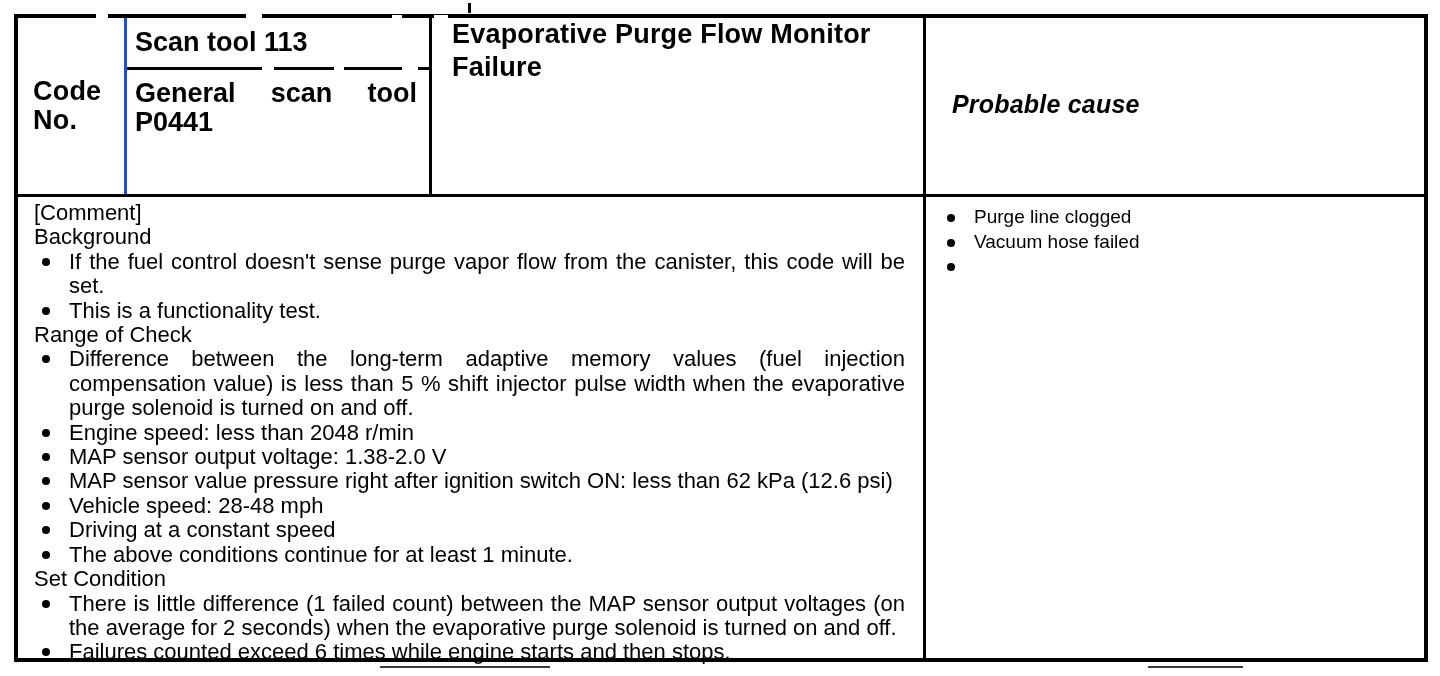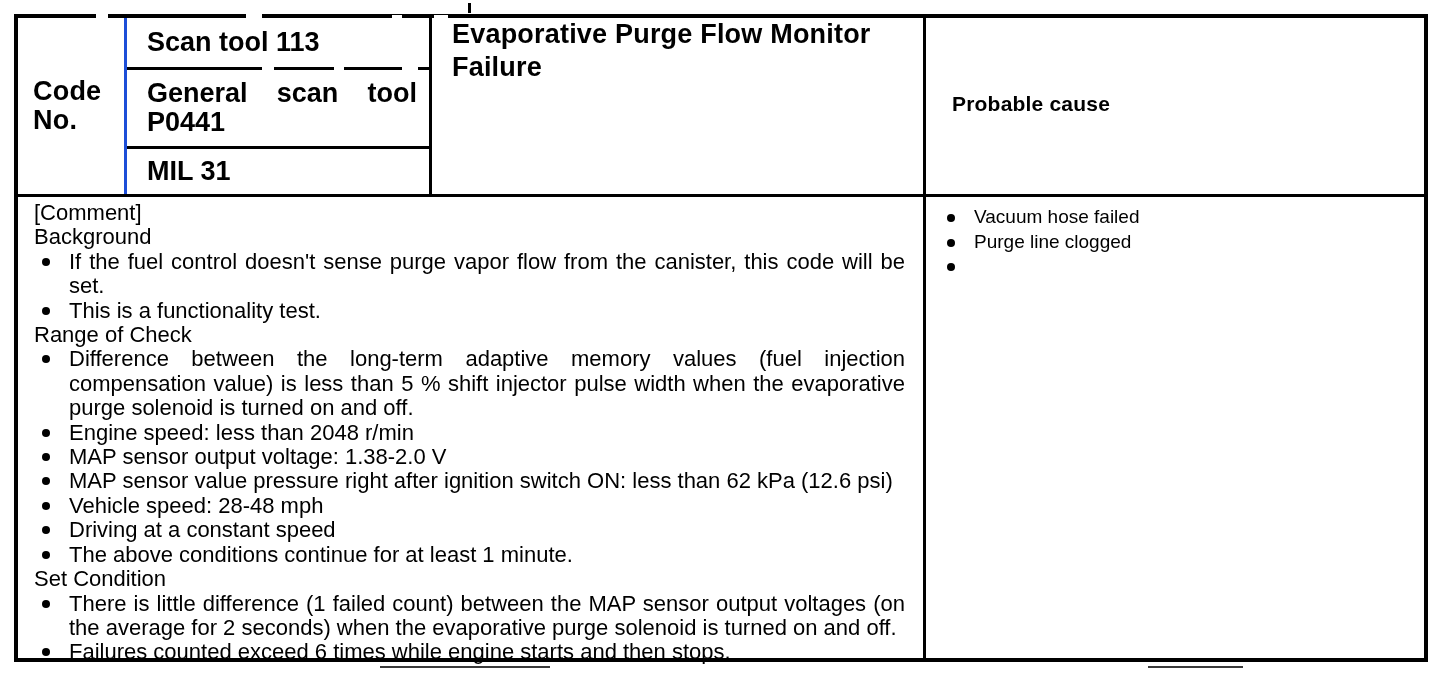--- a/index.html
+++ b/index.html
@@ -39,42 +39,43 @@
     letter-spacing: 0.2px;
   }
   .c-scan {
     grid-column: 2; grid-row: 1;
     border-right: 3px solid #000;
     display: flex; flex-direction: column;
   }
   .scan-row {
     box-sizing: border-box;
     display: flex; align-items: center;
-    padding-left: 20px; padding-right: 12px;
+    padding-left: 8px; padding-right: 12px;
     font-weight: bold; font-size: 27px; line-height: 1.08;
   }
   .scan-row.r1 { height: 49px; }
   .scan-row.r2 { height: 79px; border-top: 3px solid #000; }
   .scan-row.r3 { flex: 1; border-top: 3px solid #000; }
   .jwrap { width: 100%; text-align: justify; }
 
   .c-title {
     grid-column: 3; grid-row: 1;
     border-right: 3px solid #000;
     display: flex; 
     padding: 0 8px 6px 20px;
     font-weight: bold; font-size: 27px; line-height: 1.22;
     letter-spacing: 0.2px;
   }
   .c-cause {
     grid-column: 4; grid-row: 1;
     display: flex; align-items: center;
     padding-left: 26px; padding-bottom: 4px;
-    font-weight: bold; font-size: 21px;
+    font-weight: bold; font-size: 25px;
     letter-spacing: 0.2px;
+    font-style: italic;
   }
 
   
   .b-left {
     grid-column: 1 / 4; grid-row: 2;
     border-top: 3px solid #000;
     border-right: 3px solid #000;
     padding: 4px 18px 0 16px;
     font-size: 22px; line-height: 24.4px;
   }
@@ -114,23 +115,20 @@
       <span>Code No.</span>
     </div>
 
     <div class="cell c-scan">
       <div class="scan-row r1">
         <span>Scan tool 113</span>
       </div>
       <div class="scan-row r2">
         <div class="jwrap">General scan tool P0441</div>
       </div>
-      <div class="scan-row r3">
-        <span>MIL 31</span>
-      </div>
     </div>
 
     <div class="cell c-title">
       <span>Evaporative Purge Flow Monitor Failure</span>
     </div>
 
     <div class="cell c-cause">
       <span>Probable cause</span>
     </div>
 
@@ -209,26 +207,26 @@
             </li>
           </ul>
       </section>
     </div>
 
     <div class="cell b-right">
       <ul class="blist">
 
           <li class="bitem">
             <span class="dot"></span>
-            <span>Vacuum hose failed</span>
+            <span>Purge line clogged</span>
           </li>
 
           <li class="bitem">
             <span class="dot"></span>
-            <span>Purge line clogged</span>
+            <span>Vacuum hose failed</span>
           </li>
 
 
           <li class="bitem">
             <span class="dot"></span>
           </li>
         </ul>
     </div>
 
   </div>

